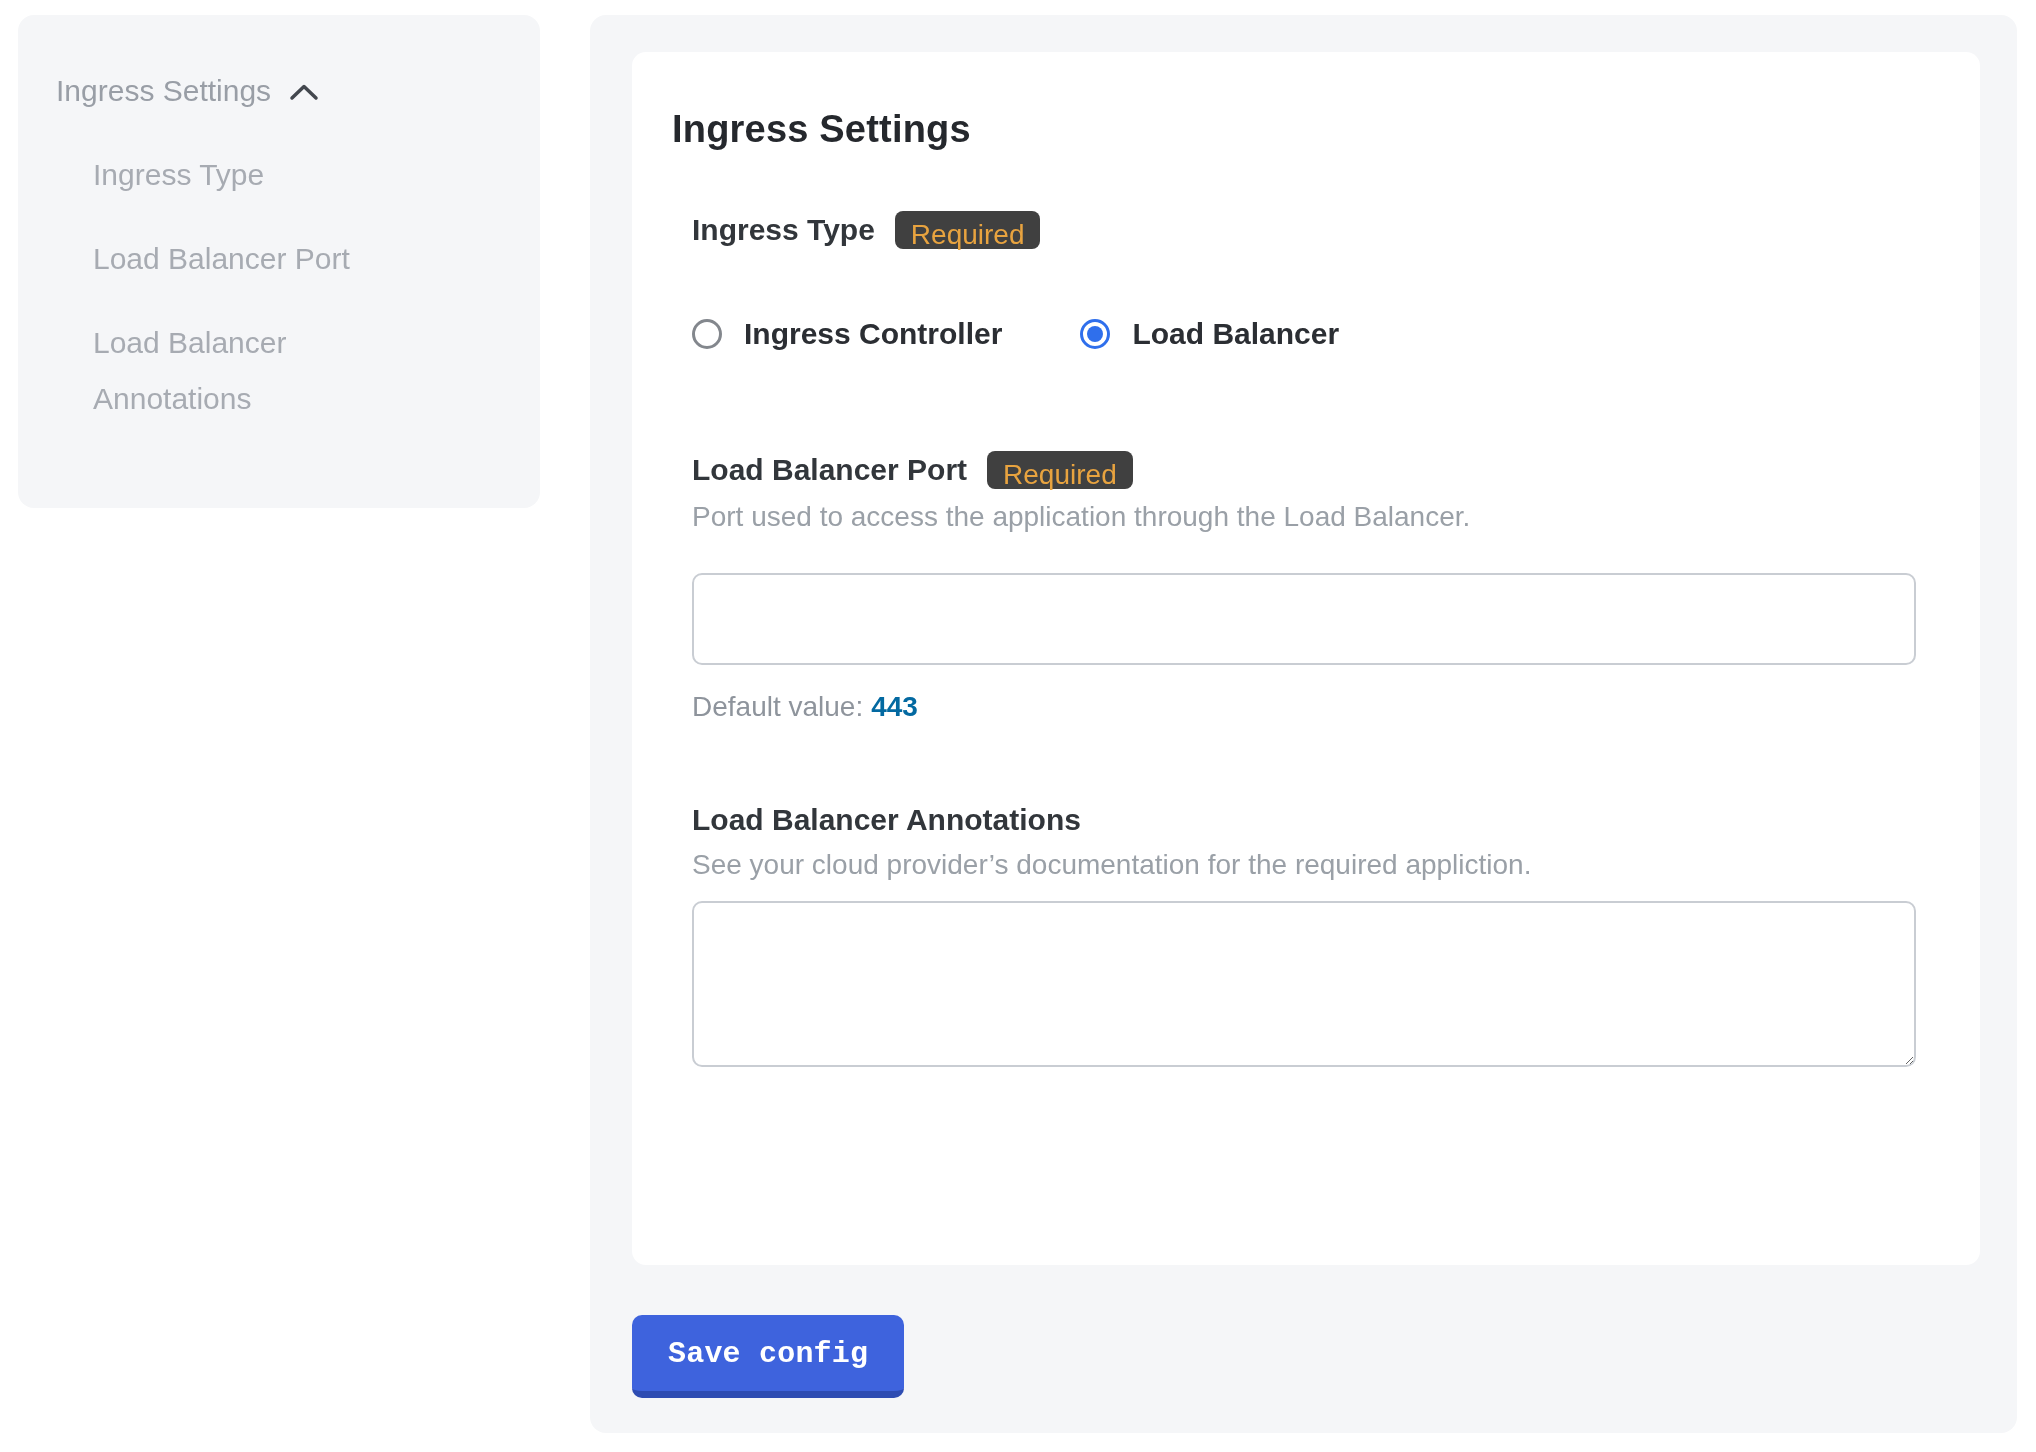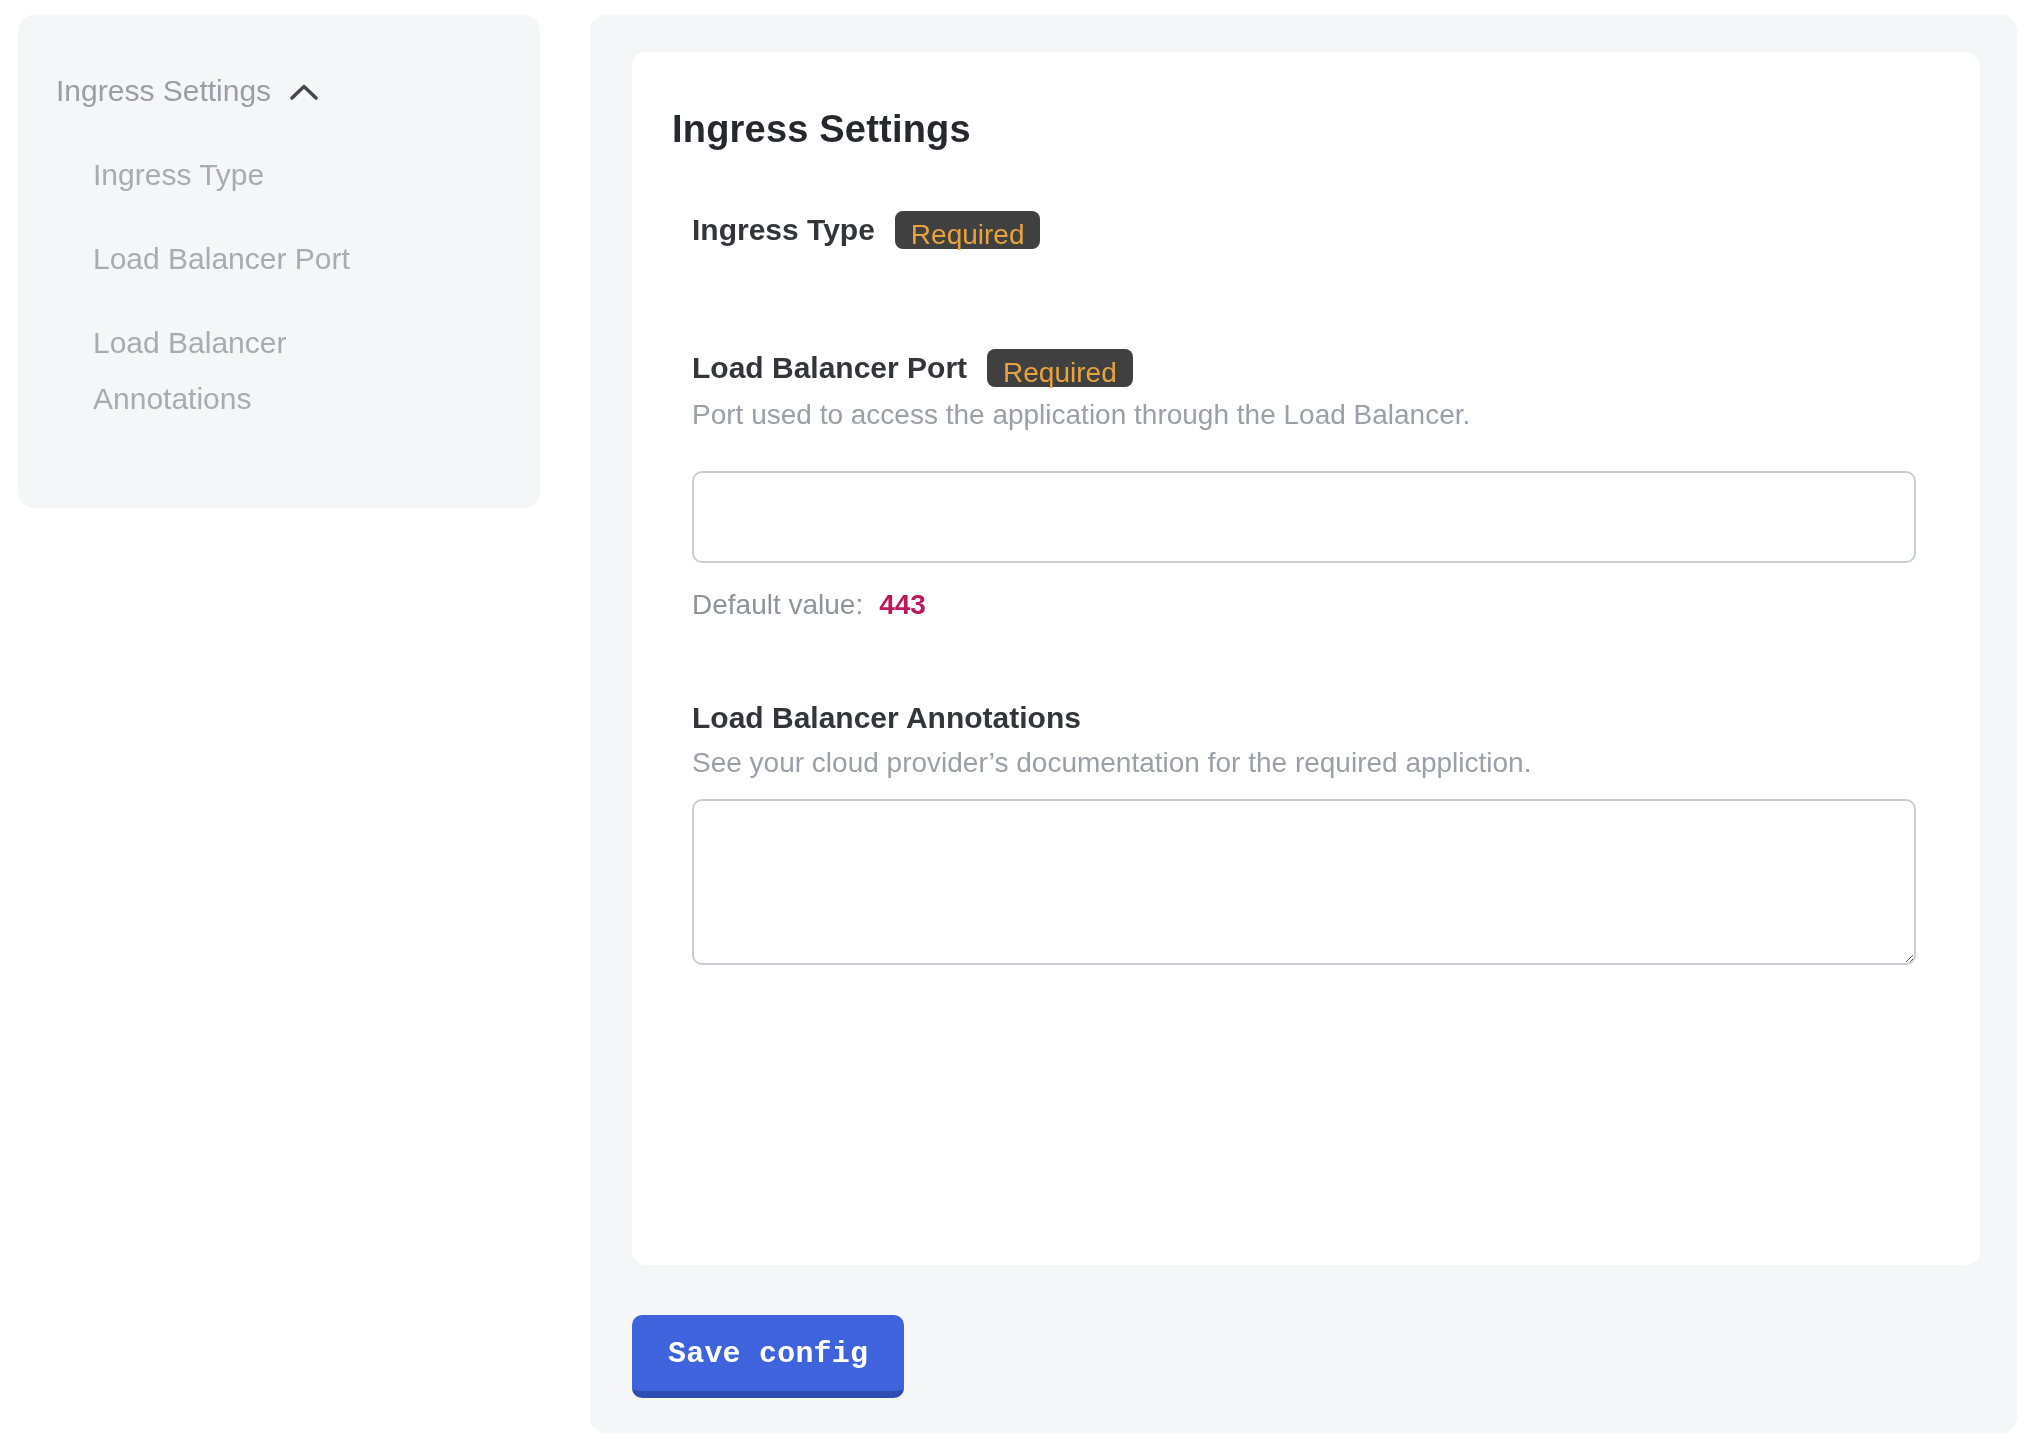--- a/index.html
+++ b/index.html
@@ -43,21 +43,21 @@
   .radio.selected::after { content:""; position:absolute; inset:4px;
     border-radius:50%; background:#2f6fec; }
   .radio-label { font-size:30px; font-weight:600; color:#2b2e33; }
 
   .text-input { display:block; margin-top:40px; width:1224px; height:92px;
     border:2px solid #c9cdd3; border-radius:10px; background:#fff;
     font-size:28px; padding:0 24px; color:#2b2e33; outline:none;
     font-family:inherit; }
   .default-row { margin-top:26px; font-size:28px; }
   .default-label { color:#8e949c; }
-  .default-value { color:#be185d; font-weight:700; margin-left:16px; }
+  .default-value { color:#0369a1; font-weight:700; margin-left:8px; }
 
   .textarea { display:block; margin-top:20px; width:1224px; height:166px;
     border:2px solid #c9cdd3; border-radius:10px; background:#fff;
     font-size:28px; padding:16px 24px; color:#2b2e33; outline:none;
     resize:both; font-family:inherit; }
 
   .save-button { display:inline-block; margin-top:50px; background:#3e63dd;
     color:#ffffff; font-size:30px; font-weight:700; font-family:Liberation Mono, monospace;
     border:none; border-bottom:7px solid #2e4cb2; border-radius:10px;
     padding:22px 36px 20px; cursor:pointer; letter-spacing:0.2px; }
@@ -83,20 +83,30 @@
   <section class="card">
 
     <h1 class="card-title">Ingress Settings</h1>
 
     <div class="section section-ingress-type">
       <div class="section-title-row">
         <span class="section-title">Ingress Type</span>
         <span class="badge">Required</span>
       </div>
 
+      <div class="radio-row">
+        <div class="radio-option">
+          <span class="radio"></span>
+          <span class="radio-label">Ingress Controller</span>
+        </div>
+        <div class="radio-option">
+          <span class="radio selected"></span>
+          <span class="radio-label">Load Balancer</span>
+        </div>
+      </div>
     </div>
 
     <div class="section section-lb-port">
       <div class="section-title-row">
         <span class="section-title">Load Balancer Port</span>
         <span class="badge">Required</span>
       </div>
       <div class="section-desc">Port used to access the application through the Load Balancer.</div>
 
       <input class="text-input" type="text" value="" style="">

